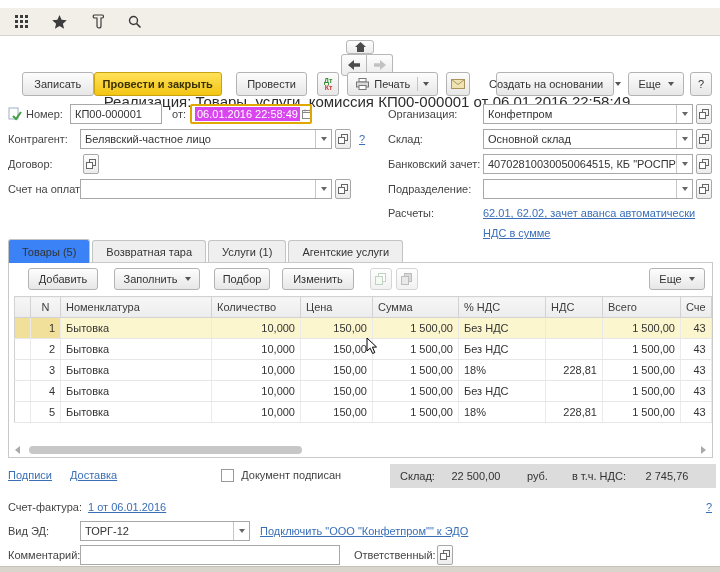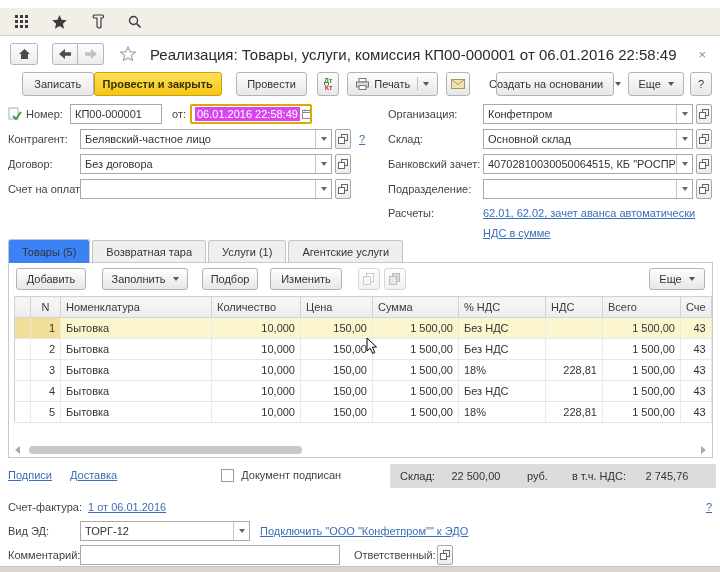--- a/index.html
+++ b/index.html
@@ -6,21 +6,21 @@
   body{width:720px;height:572px;overflow:hidden;position:relative;background:#fff;
        font-family:"Liberation Sans","DejaVu Sans",sans-serif;font-size:11px;color:#333;}
   .abs{position:absolute;}
 
   
   .browser-bar{top:8px;left:0;right:0;height:28px;background:#f2efe9;border-bottom:1px solid #d8d4cb;
                display:flex;align-items:center;gap:20px;padding-left:12px;box-sizing:border-box;}
   .bicon{display:inline-flex;align-items:center;justify-content:center;width:18px;height:18px;}
 
   
-  .window-bar{top:40px;left:0;right:0;height:28px;display:flex;align-items:center;padding:0 10px;box-sizing:border-box;}
+  .window-bar{top:40px;left:0;right:0;height:28px;display:flex;align-items:center;padding:0 10px;box-sizing:border-box;flex-direction:column;}
   .nav-btn{height:22px;border:1px solid #b7b7b7;border-radius:3px;background:linear-gradient(#fdfdfd,#ececec);
            display:inline-flex;align-items:center;justify-content:center;box-sizing:border-box;}
   .home-btn{width:28px;}
   .nav-group{display:flex;margin-left:14px;}
   .nav-group .nav-btn{width:26px;border-radius:0;}
   .nav-group .nav-btn:first-child{border-radius:3px 0 0 3px;}
   .nav-group .nav-btn:last-child{border-radius:0 3px 3px 0;border-left:none;}
   .fav-star{margin-left:16px;}
   .win-title{margin-left:14px;font-size:15px;color:#2b2b2b;white-space:nowrap;}
   .win-close{margin-left:auto;color:#8a8a8a;font-size:13px;padding:0 4px;}
@@ -49,21 +49,21 @@
   .lnk{color:#3a6fb8;text-decoration:underline;white-space:nowrap;cursor:pointer;}
   .date-field{border:2px solid #dfa700;border-radius:2px;padding-left:3px;}
   .sel-text{background:#d946ef;color:#fff;padding:1px 2px;white-space:nowrap;}
 
   
   .tab-bar{top:240px;left:8px;right:8px;height:23px;display:flex;align-items:flex-end;}
   .tab{height:22px;border:1px solid #c3c3c3;border-bottom:none;border-radius:3px 3px 0 0;background:#efefef;
        display:inline-flex;align-items:center;padding:0 13px;margin-right:2px;color:#333;position:relative;}
   .tab.active{background:#3b82f6;height:23px;z-index:3;}
   .panel{top:262px;left:8px;right:7px;height:196px;border:1px solid #c9c9c9;background:#fff;box-sizing:border-box;}
-  .panel-toolbar{position:absolute;top:5px;left:7px;right:7px;height:22px;display:flex;align-items:flex-start;}
+  .panel-toolbar{position:absolute;top:5px;left:19px;right:7px;height:22px;display:flex;align-items:flex-start;}
   .panel-toolbar .btn{height:22px;}
   .ghost-icon{opacity:.55;}
 
   
   table.grid{border-collapse:collapse;table-layout:fixed;position:absolute;top:33px;left:5px;
              font-size:11px;border:1px solid #cfcfcf;}
   table.grid th{background:linear-gradient(#f7f7f7,#ececec);border:1px solid #d2d2d2;font-weight:normal;
                 text-align:left;padding:3px 5px;color:#3c3c3c;white-space:nowrap;overflow:hidden;height:14px;}
   table.grid th.center{text-align:center;}
   table.grid td{border-right:1px solid #eaeaea;border-bottom:1px solid #e6e6e6;padding:3px 5px;height:14px;
@@ -260,26 +260,20 @@
   <span class="open-btn" style="margin-left:3px">
     <svg width="10" height="10">
         <rect x="3.5" y="0.5" width="6" height="6" fill="none" stroke="#666"></rect>
         <rect x="0.5" y="3.5" width="6" height="6" fill="#fff" stroke="#666"></rect>
       </svg>
   </span>
 </div>
 
 <div class="frow" style="top:153px;left:8px;width:372px">
   <span class="flabel" style="width:72px">Договор:</span>
-  <span class="field" style="width:252px">
-    <span class="val">Без договора</span>
-    <span class="fcaret">
-        <i></i>
-      </span>
-  </span>
   <span class="open-btn" style="margin-left:3px">
     <svg width="10" height="10">
         <rect x="3.5" y="0.5" width="6" height="6" fill="none" stroke="#666"></rect>
         <rect x="0.5" y="3.5" width="6" height="6" fill="#fff" stroke="#666"></rect>
       </svg>
   </span>
 </div>
 <div class="frow" style="top:153px;left:388px;right:8px">
   <span class="flabel" style="width:95px">Банковский зачет:</span>
   <span class="field" style="flex:1">

